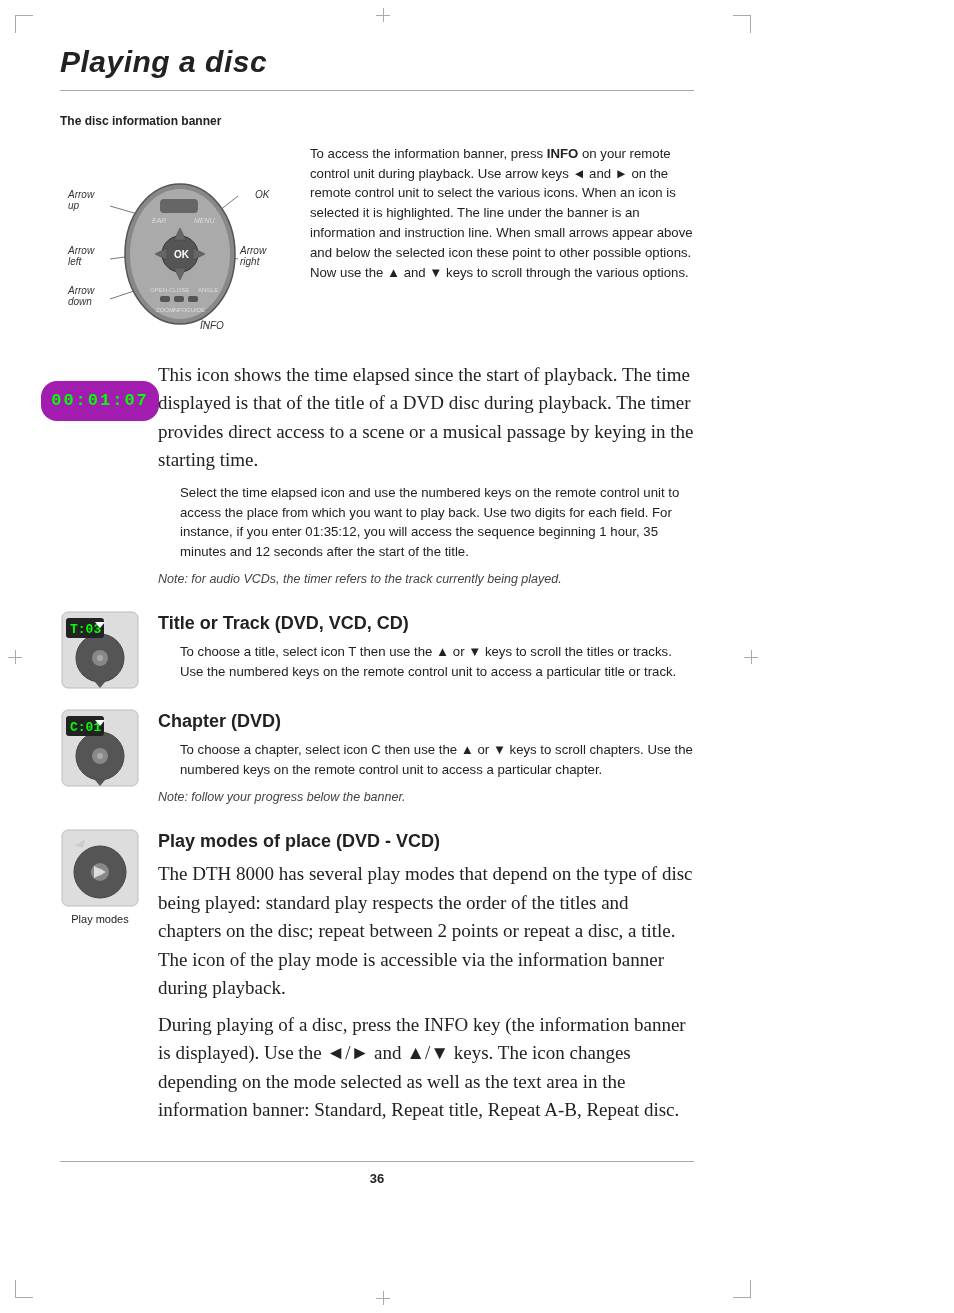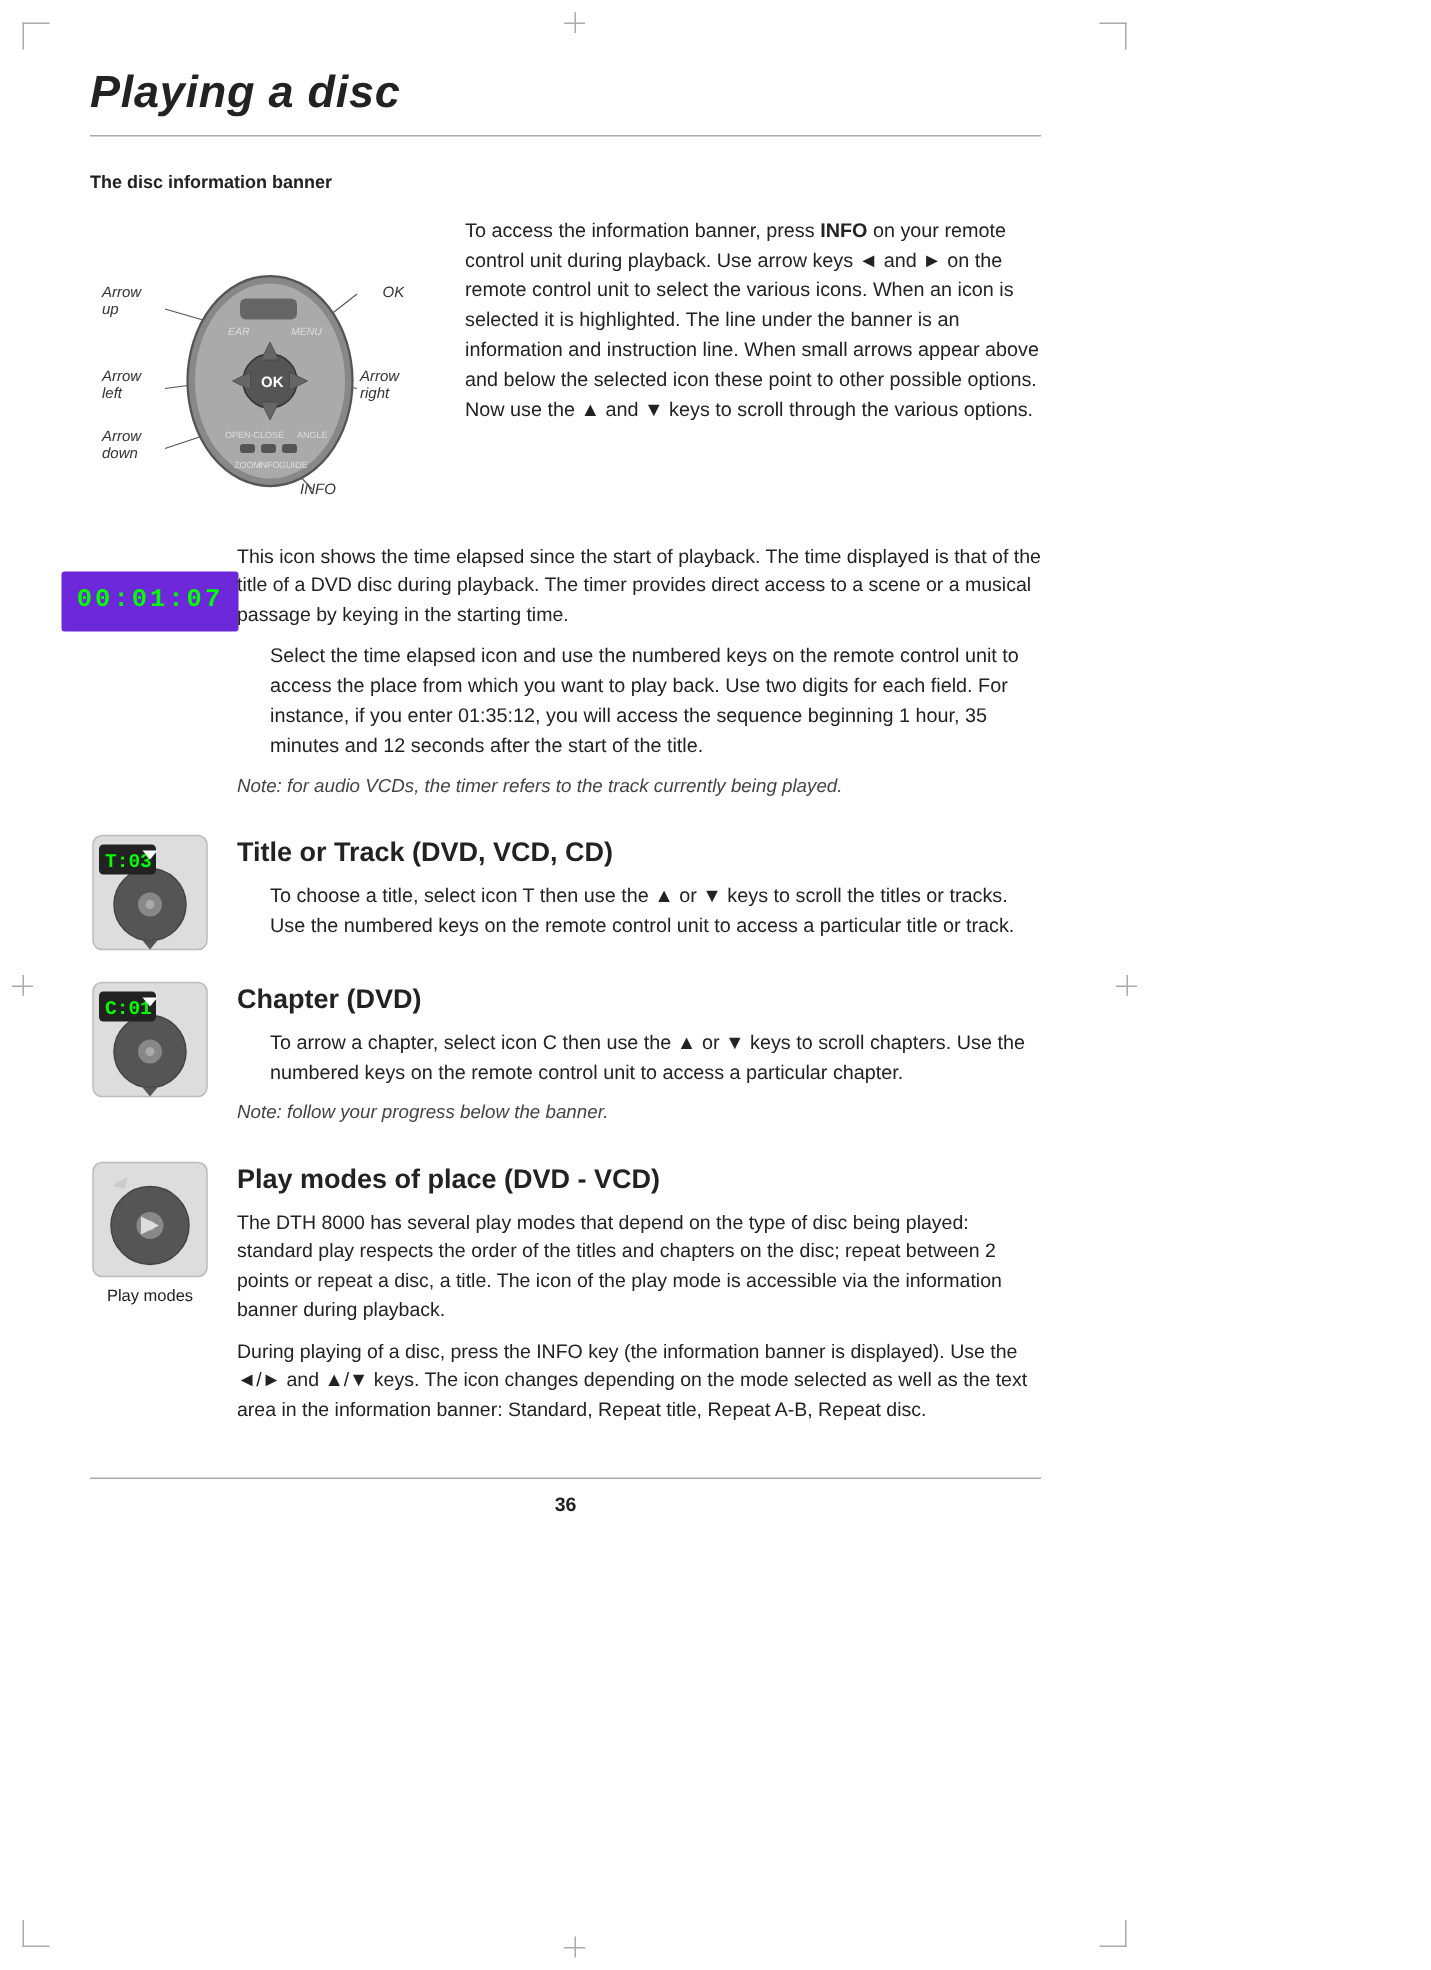--- a/index.html
+++ b/index.html
@@ -172,43 +172,44 @@
       flex: 1;
     }
 
     .feature-title {
       font-size: 18px;
       font-weight: bold;
       margin-bottom: 6px;
     }
 
     .feature-body {
-      font-size: 13px;
+      font-size: 19px;
       line-height: 1.5;
       margin-bottom: 8px;
+      font-family: Liberation Serif, serif;
     }
 
     .feature-indented {
       margin-left: 22px;
       margin-bottom: 8px;
       font-size: 13.2px;
       line-height: 1.5;
     }
 
     .feature-note {
       font-style: italic;
       font-size: 12.5px;
       color: #444;
       margin-bottom: 4px;
     }
 
     
     .timer-icon {
-      background: #6d28d9;
-      border-radius: 2px;
+      background: #a21caf;
+      border-radius: 16px;
       color: #0f0;
       font-family: 'Courier New', monospace;
       font-size: 17px;
       font-weight: bold;
       padding: 8px 10px;
       letter-spacing: 2px;
       display: inline-block;
     }
 
     
@@ -378,21 +379,21 @@
 
         <rect x="6" y="8" width="38" height="20" rx="3" fill="#222"></rect>
         <text x="10" y="23" font-size="13" fill="#0f0" font-family="Courier New" font-weight="bold">C:01</text>
 
         <polygon points="40,18 35,12 45,12" fill="#fff"></polygon>
         <polygon points="40,78 35,72 45,72" fill="#555"></polygon>
       </svg>
     </div>
     <div class="feature-content">
       <div class="feature-title">Chapter (DVD)</div>
-      <div class="feature-indented">To arrow a chapter, select icon C then use the ▲ or ▼ keys to scroll chapters. Use the numbered keys on the remote control unit to access a particular chapter.</div>
+      <div class="feature-indented">To choose a chapter, select icon C then use the ▲ or ▼ keys to scroll chapters. Use the numbered keys on the remote control unit to access a particular chapter.</div>
       <div class="feature-note">Note: follow your progress below the banner.</div>
     </div>
   </div>
 
   <div class="play-modes-section">
     <div class="play-modes-icon-area">
 
       <svg width="80" height="80" viewBox="0 0 80 80" xmlns="http://www.w3.org/2000/svg">
         <rect x="2" y="2" width="76" height="76" rx="6" fill="#ddd" stroke="#bbb" stroke-width="1"></rect>
         <circle cx="40" cy="44" r="26" fill="#555" stroke="#444" stroke-width="1"></circle>

